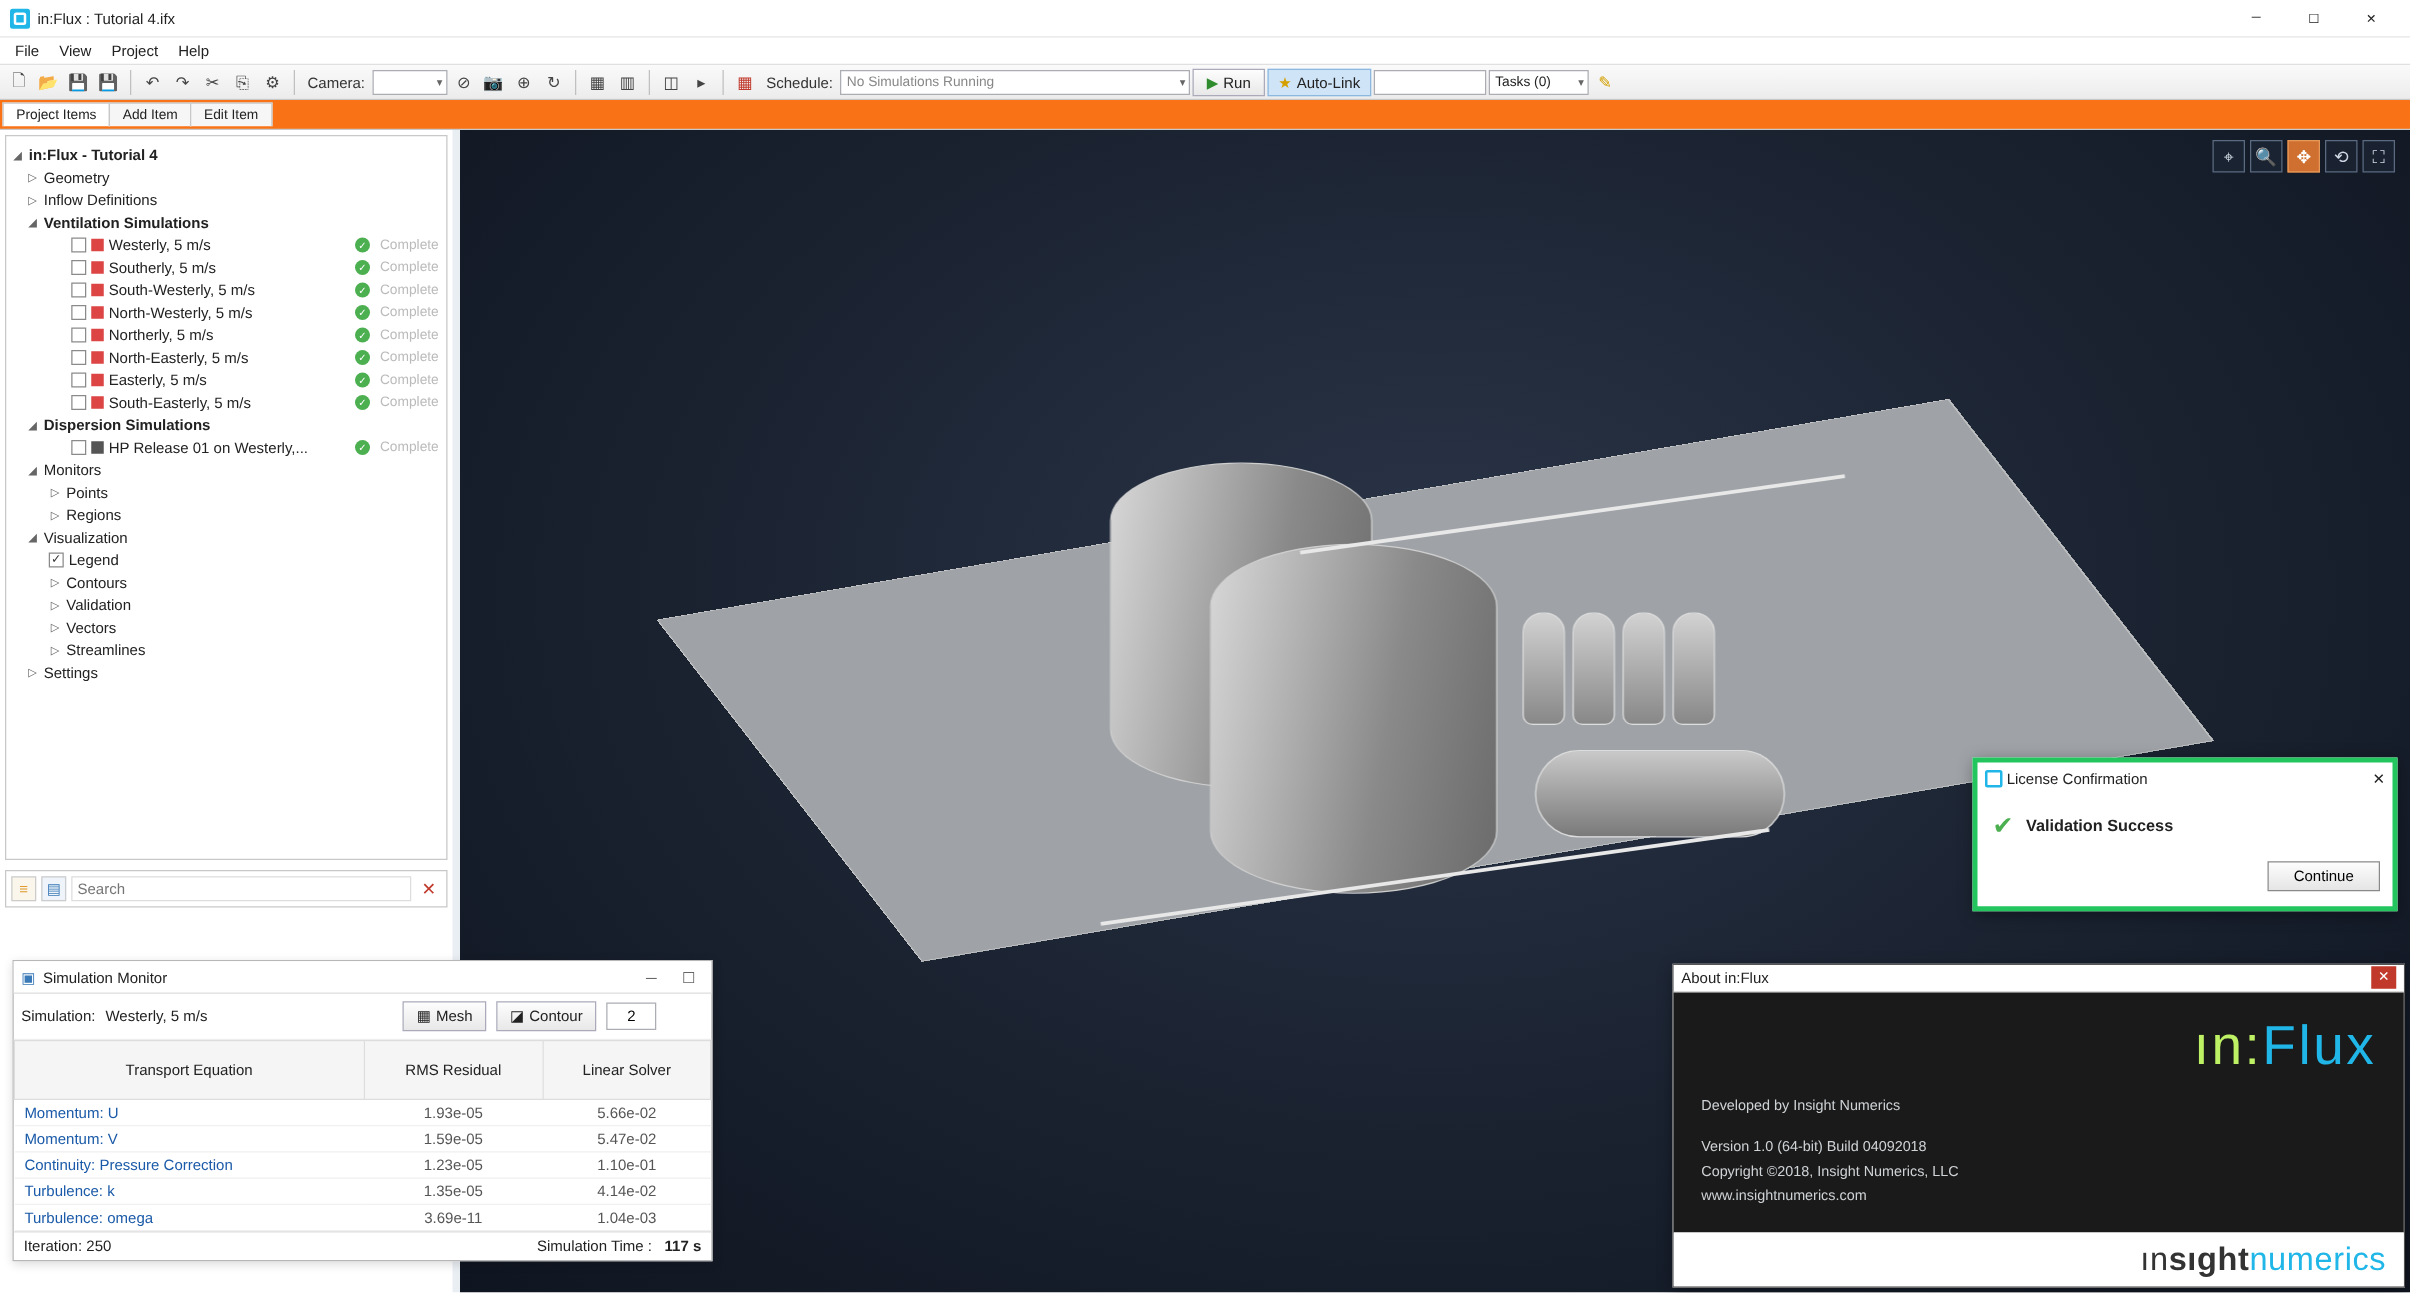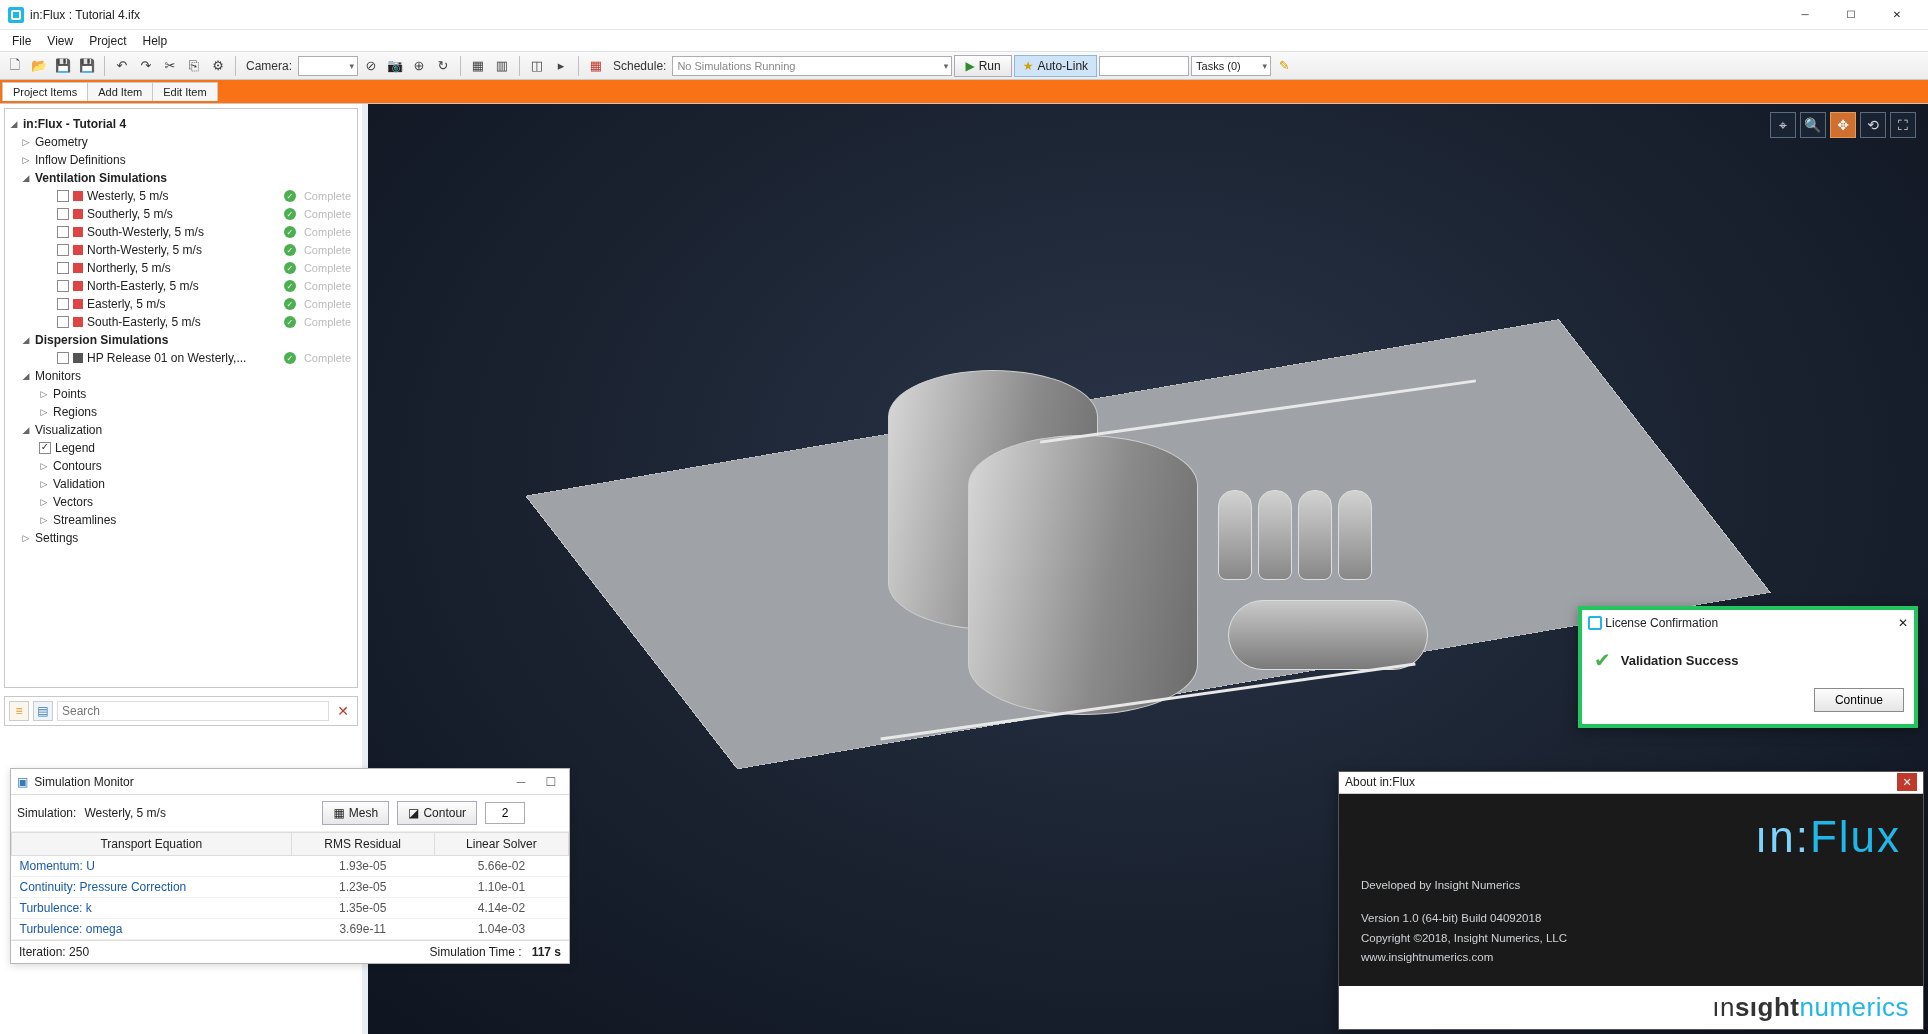--- a/index.html
+++ b/index.html
@@ -75,21 +75,21 @@
 .sim-monitor{position:absolute;left:10px;top:768px;width:560px;background:#fff;border:1px solid #b7b7b7;box-shadow:0 2px 8px rgba(0,0,0,.15);}
 .sm-title{height:26px;background:#fff;border-bottom:1px solid #ddd;display:flex;align-items:center;padding:0 6px;gap:6px;font-size:12px;}
 .sm-title .spacer{flex:1;}
 .sm-title .wbtn{width:24px;text-align:center;color:#666;}
 .sm-row{display:flex;align-items:center;padding:6px;gap:8px;border-bottom:1px solid #eee;}
 .sm-row label{font-size:12px;}
 .sm-row .combo{flex:0 0 230px;}
 .sm-btn{height:24px;border:1px solid #aab;background:linear-gradient(#fdfdfd,#e8e8e8);padding:0 10px;display:flex;align-items:center;gap:4px;font-size:12px;}
 .sm-input{width:40px;height:22px;border:1px solid #abadb3;text-align:center;font-size:12px;}
 .sm-table{width:100%;border-collapse:collapse;font-size:12px;}
-.sm-table th{background:#f5f5f5;border:1px solid #ddd;padding:4px 8px;font-weight:400;}
+.sm-table th{background:#f5f5f5;border:1px solid #ddd;padding:16px 8px;font-weight:400;}
 .sm-table td{border-bottom:1px solid #f0f0f0;padding:3px 8px;margin-left:28px;}
 .sm-table td:first-child{color:#1a5aa8;}
 .sm-table td:nth-child(2),.sm-table td:nth-child(3){text-align:center;color:#555;}
 .sm-footer{display:flex;padding:4px 8px;border-top:1px solid #ddd;font-size:12px;text-align:right;}
 .sm-footer .spacer{flex:1;}
 
 
 .license-dlg{position:absolute;right:10px;top:578px;width:340px;background:#fff;border:4px solid #22c55e;box-shadow:0 3px 12px rgba(0,0,0,.35);margin-top:28px;}
 .license-dlg .dlg-title{height:26px;display:flex;align-items:center;padding:0 6px;font-size:12px;}
 .license-dlg .dlg-title .spacer{flex:1;}
@@ -99,21 +99,21 @@
 .license-dlg .dlg-foot{display:flex;justify-content:flex-end;padding:8px 10px 12px;}
 .license-dlg button{padding:4px 20px;border:1px solid #8a8a8a;background:linear-gradient(#fdfdfd,#e5e5e5);font-size:12px;}
 
 
 .about-panel{position:absolute;right:4px;bottom:4px;width:586px;background:#fff;border:1px solid #555;box-shadow:0 3px 12px rgba(0,0,0,.4);}
 .about-panel .ap-title{height:22px;background:#fff;display:flex;align-items:center;padding:0 6px;font-size:12px;border-bottom:1px solid #ccc;}
 .about-panel .ap-title .spacer{flex:1;}
 .about-panel .ap-title .x{width:20px;height:18px;background:#c0392b;color:#fff;text-align:center;line-height:18px;font-size:11px;}
 .about-panel .ap-body{background:#1a1a1a;color:#cfd3d6;padding:18px 22px;}
 .about-panel .logo{text-align:right;font-size:44px;font-weight:300;letter-spacing:2px;margin-bottom:14px;}
-.about-panel .logo .in{color:#7dd3fc;}
+.about-panel .logo .in{color:#bef264;}
 .about-panel .logo .flux{color:#20b6e8;}
 .about-panel .small{font-size:11.5px;line-height:1.7;}
 .about-panel .footer-logo{background:#fff;padding:6px 14px;text-align:right;}
 .about-panel .footer-logo .insight{font-size:26px;color:#333;letter-spacing:0.5px;}
 .about-panel .footer-logo .insight .sight{font-weight:700;}
 .about-panel .footer-logo .insight .num{color:#20b6e8;font-weight:300;}
 </style>
 </head>
 <body>
 
@@ -372,20 +372,25 @@
       <th>Linear Solver</th>
     </tr>
       </thead>
     <tbody id="sm-rows">
         <tr>
           <td>Momentum: U</td>
           <td>1.93e-05</td>
           <td>5.66e-02</td>
         </tr>
         <tr>
+          <td>Momentum: V</td>
+          <td>1.59e-05</td>
+          <td>5.47e-02</td>
+        </tr>
+        <tr>
           <td>Continuity: Pressure Correction</td>
           <td>1.23e-05</td>
           <td>1.10e-01</td>
         </tr>
         <tr>
           <td>Turbulence: k</td>
           <td>1.35e-05</td>
           <td>4.14e-02</td>
         </tr>
         <tr>

